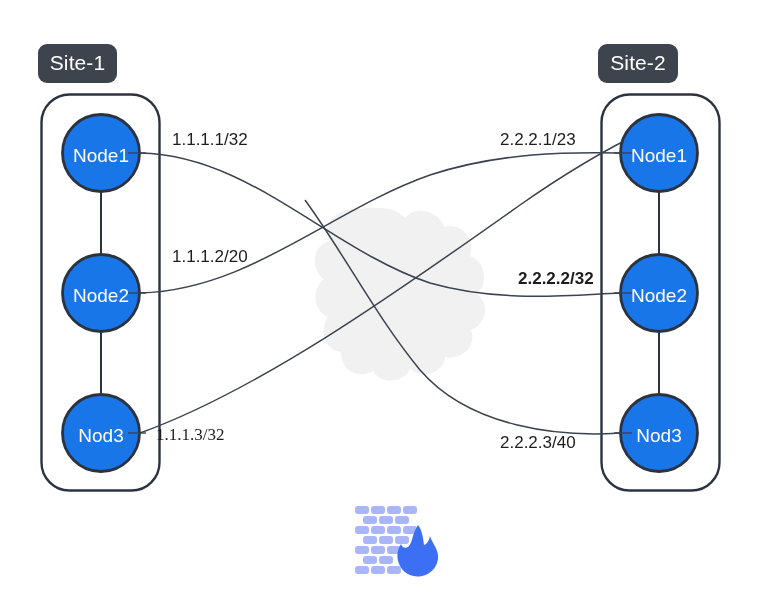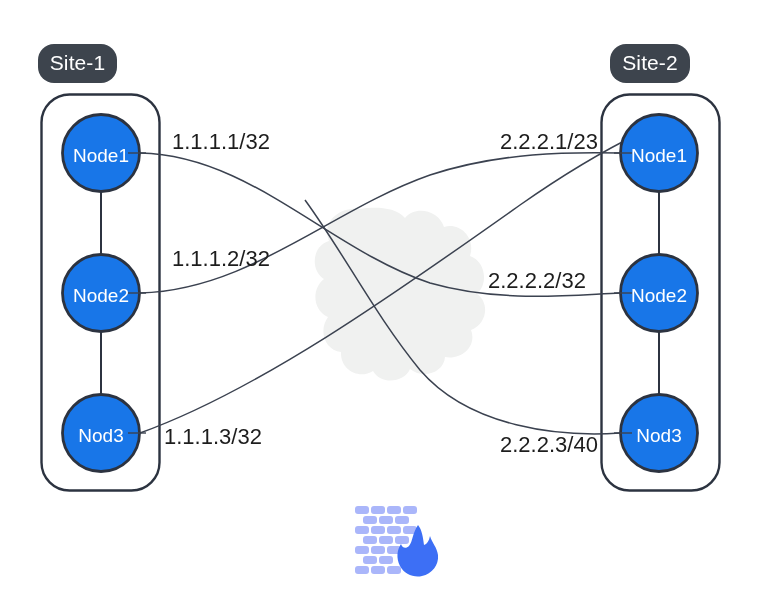--- a/index.html
+++ b/index.html
@@ -22,50 +22,50 @@
     left: 0; top: 0;
     width: 760px;
     height: 614px;
   }
 
   
   .site-badge {
     position: absolute;
     background: #3d444d;
     color: #ffffff;
-    border-radius: 16px;
+    border-radius: 9px;
     font-size: 21px;
     line-height: 1;
     display: flex;
     align-items: center;
     justify-content: center;
     letter-spacing: 0.1px;
     box-sizing: border-box;
     padding-bottom: 2px;
   }
   #site-badge-1 { left: 38px;  top: 44px; width: 79px; height: 39px; }
-  #site-badge-2 { left: 598px; top: 44px; width: 80px; height: 39px; margin-left: 12px; }
+  #site-badge-2 { left: 598px; top: 44px; width: 80px; height: 39px; }
 
   
   .node-label {
     position: absolute;
     color: #ffffff;
     font-size: 19px;
     line-height: 1;
     width: 100px;
     text-align: center;
     pointer-events: none;
     white-space: nowrap;
   }
 
   
   .ip-label {
     position: absolute;
     color: #1d1d1d;
-    font-size: 22px;
+    font-size: 17px;
     line-height: 1;
     white-space: nowrap;
   }
 
   
   #firewall-icon {
     position: absolute;
     left: 350px;
     top: 503px;
     width: 92px;
@@ -131,25 +131,25 @@
 
 <div class="node-label" style="left:51px;  top:146px;">Node1</div>
 <div class="node-label" style="left:51px;  top:286px;">Node2</div>
 <div class="node-label" style="left:51px;  top:426px;">Nod3</div>
 
 <div class="node-label" style="left:609px; top:146px;">Node1</div>
 <div class="node-label" style="left:609px; top:286px;">Node2</div>
 <div class="node-label" style="left:609px; top:426px;">Nod3</div>
 
 <div class="ip-label" style="left:172px; top:131px;">1.1.1.1/32</div>
-<div class="ip-label" style="left:172px; top:248px;">1.1.1.2/32</div>
-<div class="ip-label" style="left:164px; top:426px;">1.1.1.3/32</div>
+<div class="ip-label" style="left:172px; top:248px;">1.1.1.2/20</div>
+<div class="ip-label" style="left:156px; top:426px;font-family:Liberation Serif, serif;">1.1.1.3/32</div>
 
 <div class="ip-label" style="left:500px; top:131px;">2.2.2.1/23</div>
-<div class="ip-label" style="left:488px; top:270px;">2.2.2.2/32</div>
+<div class="ip-label" style="left:518px; top:270px;font-weight:bold;">2.2.2.2/32</div>
 <div class="ip-label" style="left:500px; top:434px;">2.2.2.3/40</div>
 
 <svg id="firewall-icon" viewBox="0 0 92 76" xmlns="http://www.w3.org/2000/svg">
   <g fill="#aab6fa">
 
     <rect x="5" y="3" width="14" height="8" rx="3"></rect>
     <rect x="21" y="3" width="14" height="8" rx="3"></rect>
     <rect x="37" y="3" width="14" height="8" rx="3"></rect>
     <rect x="53" y="3" width="14" height="8" rx="3"></rect>
 

